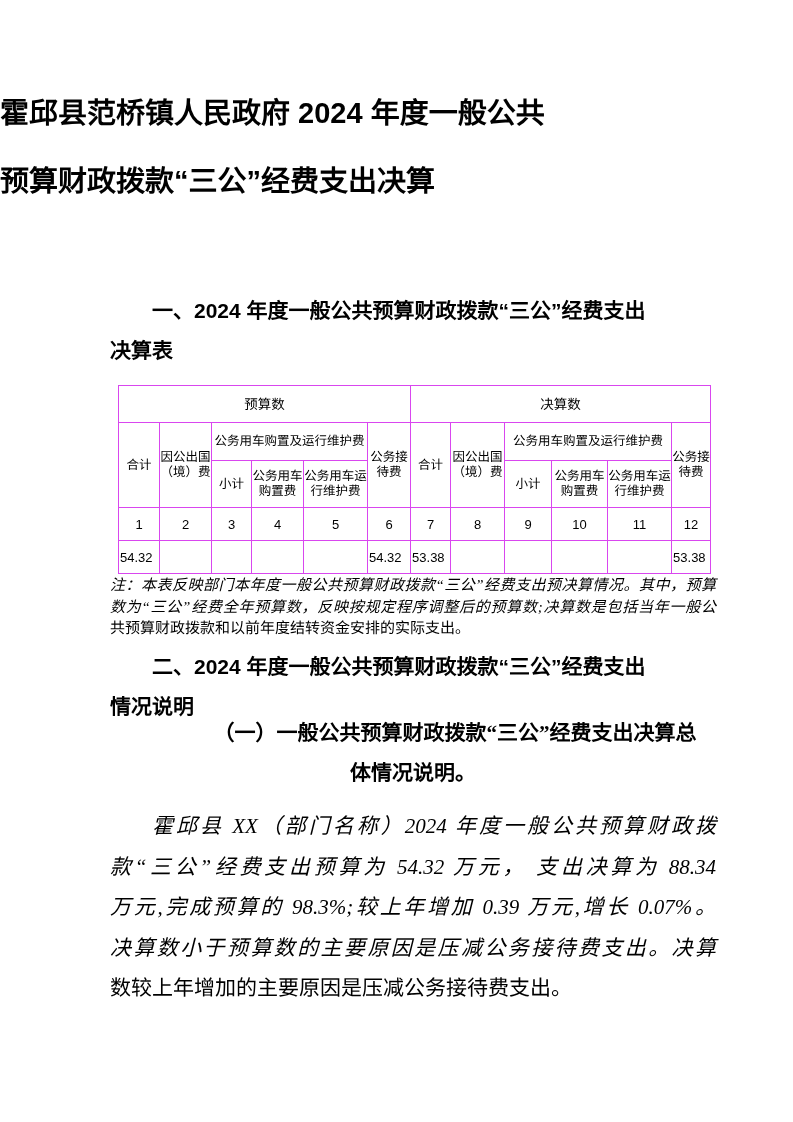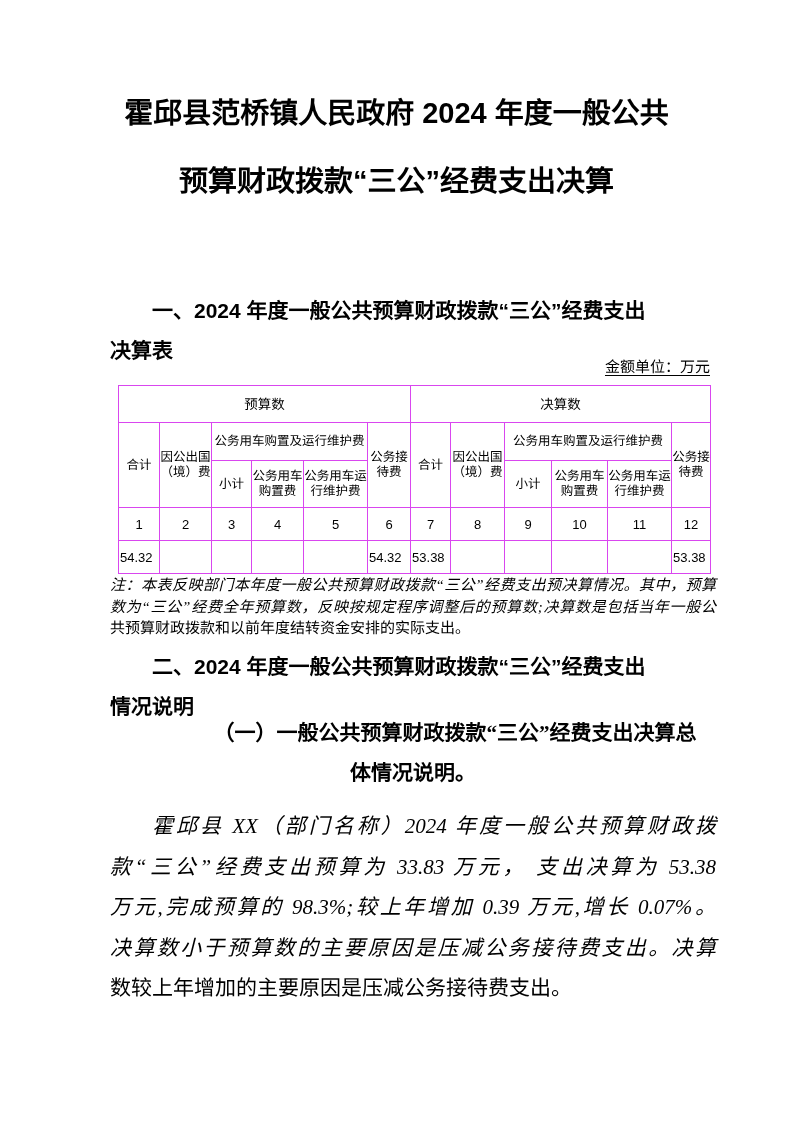--- a/index.html
+++ b/index.html
@@ -3,21 +3,21 @@
 <meta charset="utf-8">
 <style>
   html,body { margin:0; padding:0; background:#e8e8e8; }
   .page {
     position:relative; width:793px; height:1122px; margin:0 auto;
     background:#ffffff; overflow:hidden; color:#000;
     font-family:"Liberation Serif", serif;
   }
   .abs { position:absolute; }
   .title-line {
-    left:0; width:793px; text-align:center;
+    left:0; width:793px; 
     font-family:"Liberation Sans", sans-serif;
     font-weight:bold; font-size:29px; line-height:34px;
   }
   .sec-heading {
     left:110px; width:606px;
     font-family:"Liberation Sans", sans-serif;
     font-weight:bold; font-size:21px; line-height:25px;margin-top:12px;
   }
   .sub-heading {
     left:110px; width:606px;
@@ -58,21 +58,20 @@
 <body>
 
 <div class="page">
 
   <div class="abs title-line" style="top:96px">霍邱县范桥镇人民政府 2024 年度一般公共</div>
   <div class="abs title-line" style="top:164px">预算财政拨款“三公”经费支出决算</div>
 
   <div class="abs sec-heading indent2" style="top:286px">一、2024 年度一般公共预算财政拨款“三公”经费支出</div>
   <div class="abs sec-heading" style="top:326px">决算表</div>
 
-  <div class="abs unit-label">金额单位：万元</div>
 
   <table class="budget">
     <colgroup>
       <col style="width:41px">
         <col style="width:52px">
         <col style="width:40px">
       <col style="width:52px">
         <col style="width:64px">
         <col style="width:43px">
       <col style="width:40px">
@@ -143,19 +142,19 @@
   </div>
 
   <div class="abs sec-heading indent2" style="top:642px">二、2024 年度一般公共预算财政拨款“三公”经费支出</div>
   <div class="abs sec-heading" style="top:682px">情况说明</div>
 
   <div class="abs sub-heading indent2" style="top:721px">（一）一般公共预算财政拨款“三公”经费支出决算总</div>
   <div class="abs sub-heading" style="top:761px">体情况说明。</div>
 
   <div class="abs body-para">
     <div class="fill indent2">霍邱县 XX（部门名称）2024 年度一般公共预算财政拨</div>
-    <div class="fill">款“三公”经费支出预算为 33.83 万元， 支出决算为 53.38</div>
+    <div class="fill">款“三公”经费支出预算为 54.32 万元， 支出决算为 88.34</div>
     <div class="fill">万元,完成预算的 98.3%;较上年增加 0.39 万元,增长 0.07%。</div>
     <div class="fill">决算数小于预算数的主要原因是压减公务接待费支出。决算</div>
     <div>数较上年增加的主要原因是压减公务接待费支出。</div>
   </div>
 
 </div>
 
 </body></html>

